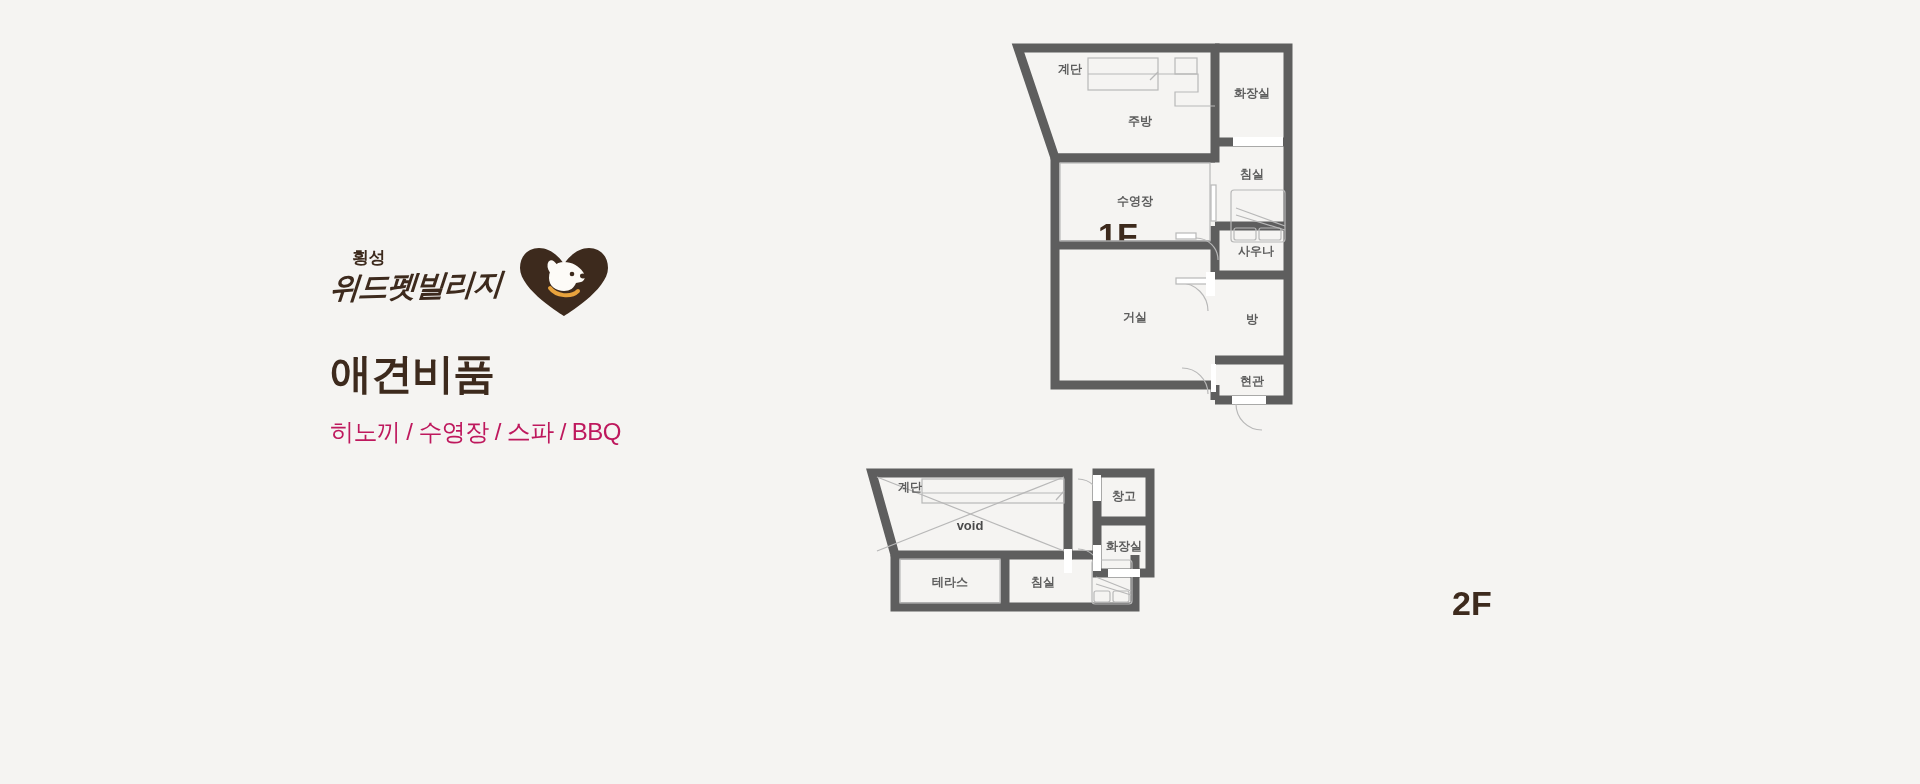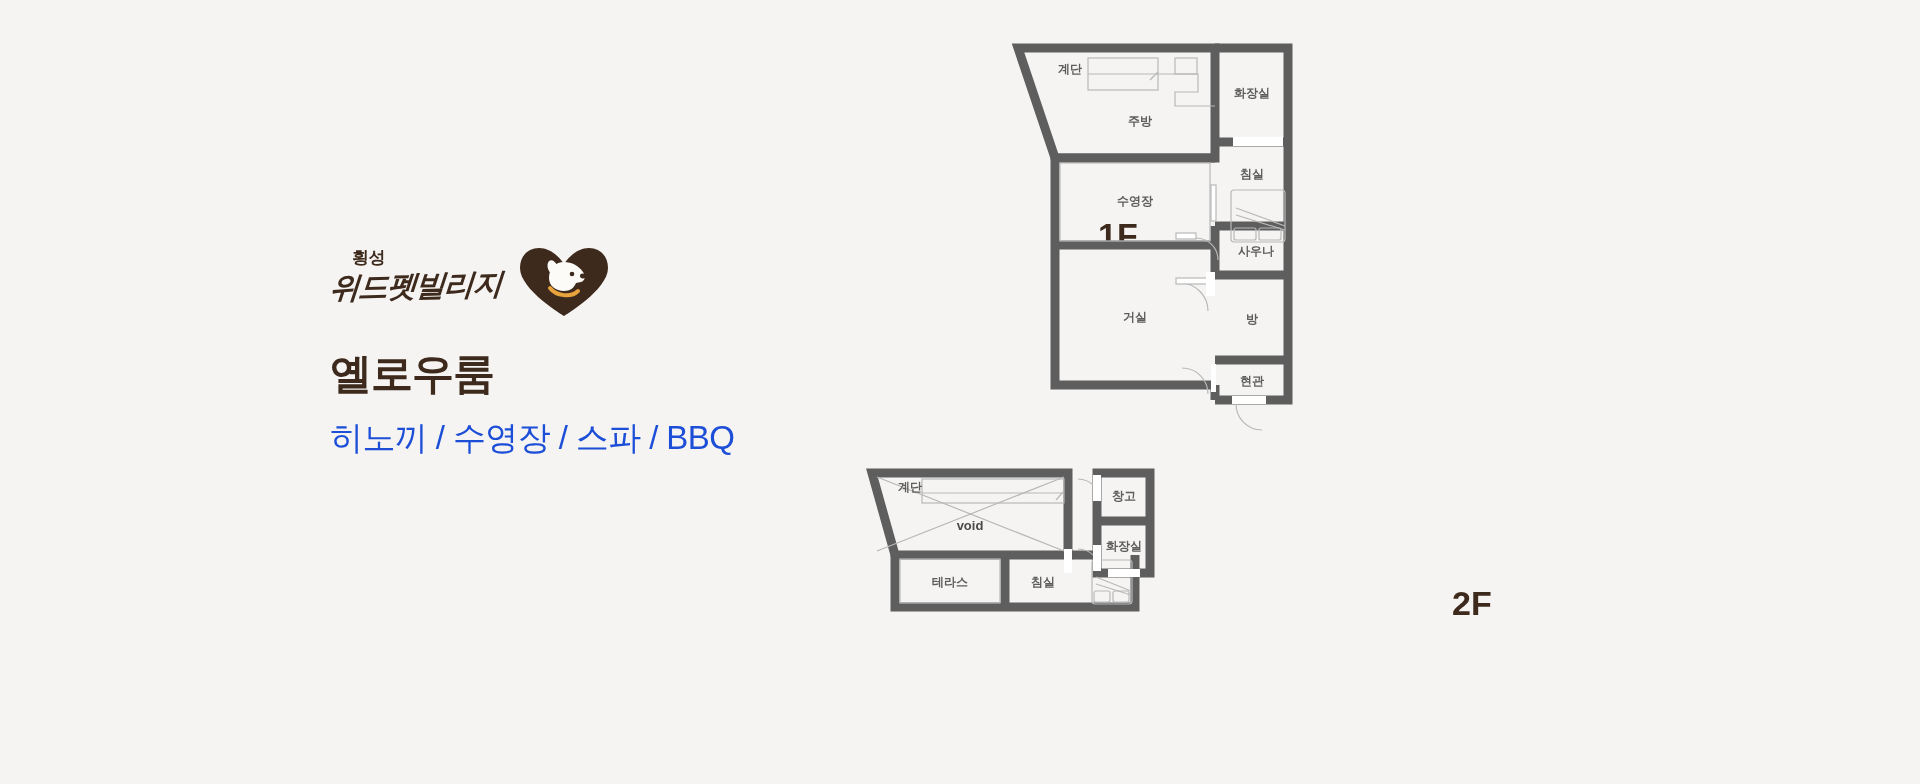--- a/index.html
+++ b/index.html
@@ -33,21 +33,21 @@
   .logo-mark { position: relative; width: 96px; height: 72px; margin-left: -4px; margin-bottom: 6px; }
   .logo-mark svg { display: block; }
 
   .room-title {
     margin-top: 26px;
     font-size: 42px; font-weight: 700; color: #3d2a1d;
     letter-spacing: -1px; line-height: 1.1;
   }
   .feature-list { margin-top: 18px; }
   .feature-line {
-    font-size: 33px; color: #1d4ed8; line-height: 1.42;
+    font-size: 24px; color: #be185d; line-height: 1.42;
     letter-spacing: -0.6px; white-space: nowrap;
   }
 
   
   .plans { position: absolute; left: 1020px; top: 0; width: 900px; height: 784px; }
   .plan { position: absolute; }
   .plan svg { display: block; overflow: visible; }
 
   .floor-badge {
     position: absolute;
@@ -88,21 +88,21 @@
           <path d="M48 70 C48 70 4 44 4 22 C4 9 13 2 23 2 C33 2 42 9 48 18 C54 9 63 2 73 2 C83 2 92 9 92 22 C92 44 48 70 48 70 Z" fill="#3d2a1d"></path>
           <path d="M33 32 C33 22 40 16 48 16 C56 16 63 20 67 26 C70 30 69 35 65 36 L60 37 C58 42 54 45 48 45 C40 45 33 40 33 32 Z" fill="#fdfbf7"></path>
           <ellipse cx="37" cy="22" rx="5" ry="8" fill="#fdfbf7" transform="rotate(-22 37 22)"></ellipse>
           <circle cx="56" cy="28" r="2.3" fill="#3d2a1d"></circle>
           <ellipse cx="67" cy="30" rx="3" ry="2.4" fill="#3d2a1d"></ellipse>
           <path d="M34 42 C40 50 55 52 62 45" stroke="#e8a33d" stroke-width="4" fill="none" stroke-linecap="round"></path>
         </svg>
       </div>
     </div>
 
-    <div class="room-title">옐로우룸</div>
+    <div class="room-title">애견비품</div>
 
     <div class="feature-list">
       <div class="feature-line">히노끼 / 수영장 / 스파 / BBQ</div>
     </div>
   </div>
 
   <div class="plans">
 
     <div class="floor-badge" id="badge-1f">1F</div>
     <div class="floor-badge" id="badge-2f">2F</div>

